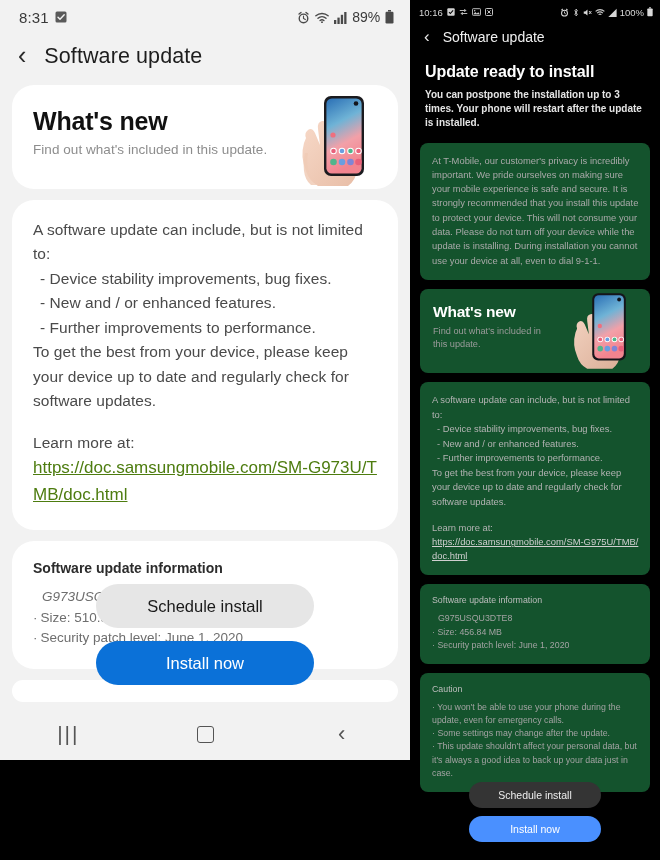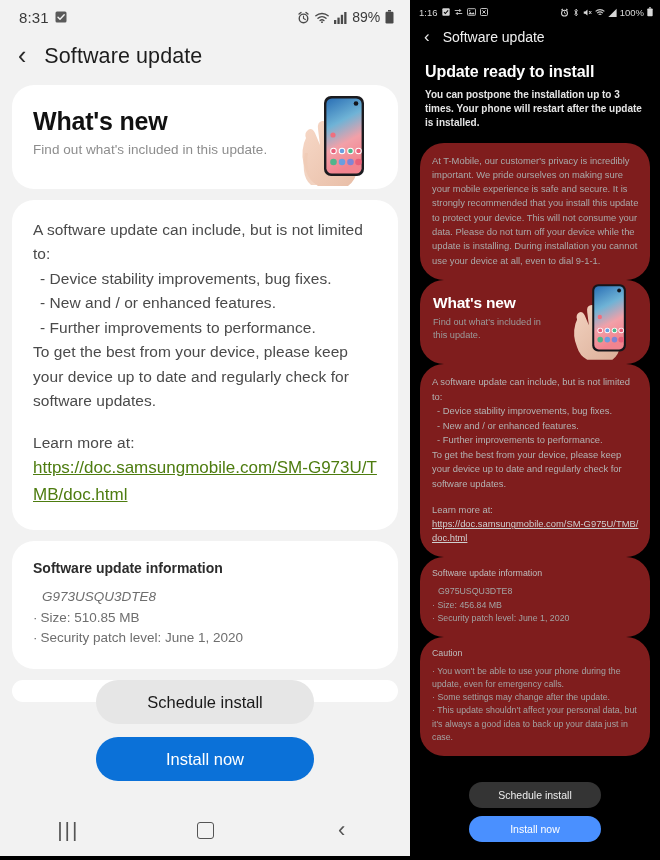--- a/index.html
+++ b/index.html
@@ -5,21 +5,21 @@
   * { box-sizing: border-box; margin: 0; padding: 0; }
   html, body {
     width: 660px; height: 860px;
     font-family: "Liberation Sans", sans-serif;
     overflow: hidden;
     background: #000;
   }
   .screens { display: flex; width: 660px; height: 860px; }
 
   
-  .light { width: 410px; height: 856px; background: #f2f2f2; position: relative; }
+  .light { width: 410px; height: 760px; background: #f2f2f2; position: relative; }
 
   .l-statusbar {
     height: 34px; display: flex; align-items: center;
     padding: 0 16px 0 19px; font-size: 14.5px; color: #3c3c3c;
   }
   .l-clock { font-size: 15px; letter-spacing: .1px; color: #3a3a3a; }
   .l-sb-left { display: flex; align-items: center; gap: 6px; }
   .l-sb-right { margin-left: auto; display: flex; align-items: center; gap: 5px; }
   .l-batt-text { font-size: 14px; color: #3a3a3a; letter-spacing: -.1px; }
   .ico { display: inline-block; line-height: 0; }
@@ -81,21 +81,21 @@
   .d-appbar { display: flex; align-items: center; gap: 13px; padding: 4px 12px 10px 14px; }
   .d-back { font-size: 17px; color: #e9e9e9; line-height: 1; font-weight: 300; cursor: pointer; }
   .d-title { font-size: 14px; color: #f0f0f0; }
 
   .d-scroll { padding: 0 10px; }
   .d-head { font-size: 16px; font-weight: bold; color: #fff; padding: 8px 4px 7px 5px;
             letter-spacing: -.1px; }
   .d-sub { font-size: 10px; font-weight: bold; color: #e4e4e4; line-height: 1.42;
            padding: 0 4px 12px 5px; }
 
-  .dcard { background: #7f1d1d; border-radius: 24px; }
+  .dcard { background: #14532d; border-radius: 8px; margin-bottom: 9px; }
   .dcard-pad { padding: 11px 11px 12px 12px; }
   .d-para { font-size: 9.4px; color: #a9a9a9; line-height: 1.52; }
 
   .d-whatsnew { position: relative; height: 84px; overflow: hidden; padding: 14px 11px 0 13px; }
   .dwn-title { font-size: 15.5px; font-weight: bold; color: #fff; letter-spacing: -.2px; }
   .dwn-sub { font-size: 9.2px; color: #9b9b9b; margin-top: 4px; line-height: 1.45; width: 115px; }
   .dwn-img { position: absolute; right: 4px; top: 0px; width: 84px; height: 84px; }
 
   .d-bline { font-size: 9.4px; color: #b3b3b3; line-height: 1.55; }
   .d-bindent { padding-left: 5px; }
@@ -253,21 +253,21 @@
         </div>
       <div class="navcell">
           <span class="nav-back">‹</span>
         </div>
     </div>
   </div>
 
   <div class="dark">
 
     <div class="d-statusbar">
-      <span>1:16</span>
+      <span>10:16</span>
       <span class="ico">
         <svg width="8" height="8" viewBox="0 0 12 12">
             <rect x="0.5" y="0.5" width="11" height="11" rx="1.5" fill="#d2d2d2"></rect>
             <path d="M3 6.2 L5 8.3 L9.2 3.7" stroke="#000" stroke-width="1.6" fill="none"></path>
           </svg>
       </span>
       <span class="ico">
         <svg width="9" height="8" viewBox="0 0 12 10">
             <path d="M1 3 H9 M7 1 L9 3 L7 5" stroke="#cfcfcf" stroke-width="1.2" fill="none"></path>
             <path d="M11 7 H3 M5 5 L3 7 L5 9" stroke="#cfcfcf" stroke-width="1.2" fill="none"></path>

